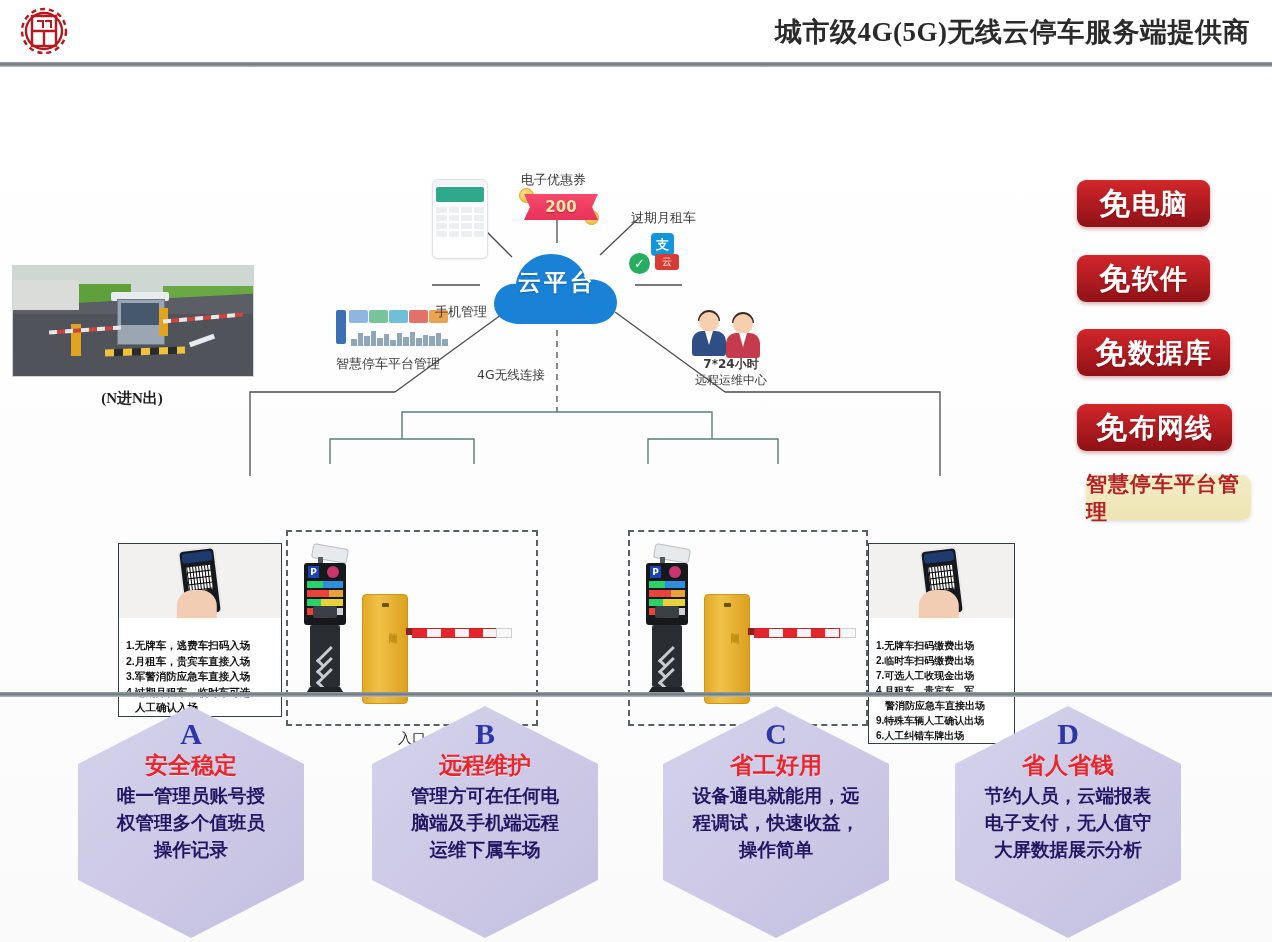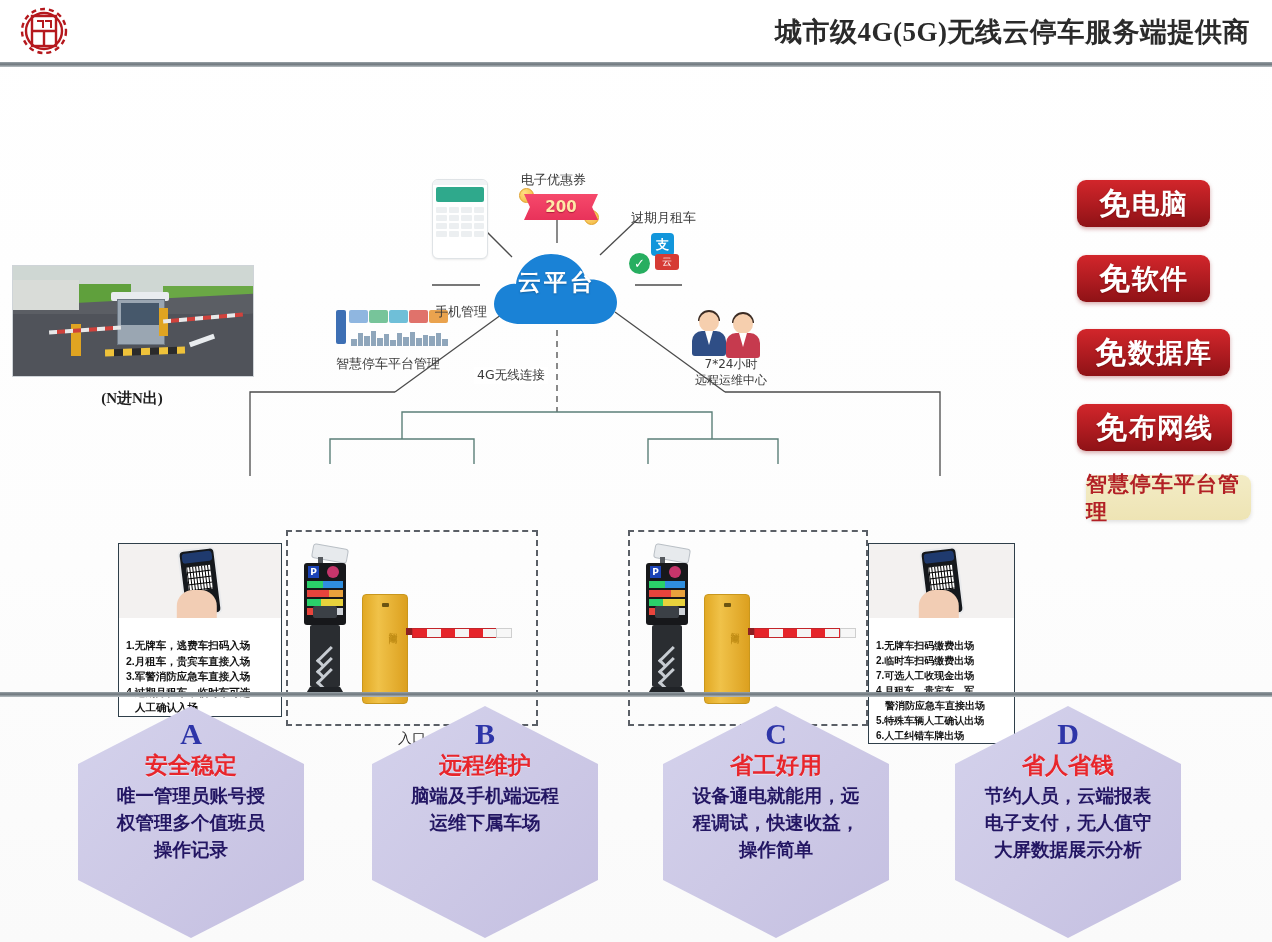--- a/index.html
+++ b/index.html
@@ -370,21 +370,21 @@
           <div class="body"></div>
           <div class="collar"></div>
         </div>
       <div class="person p2" style="left:34px;top:2px;">
           <div class="hair"></div>
           <div class="head"></div>
           <div class="body"></div>
           <div class="collar"></div>
         </div>
     </div>
-    <div class="node-label small" style="left:676px;top:290px;width:110px;">7*24小时</div>
+    <div class="node-label small" style="left:676px;top:290px;width:110px;font-weight:bold;">7*24小时</div>
     <div class="node-label small" style="left:676px;top:306px;width:110px;">远程运维中心</div>
 
     <svg class="cloud" viewBox="0 0 140 88">
       <path d="M34 82 C12 82 4 68 8 56 C11 46 21 41 29 42 C31 25 46 12 64 12
                C82 12 96 23 99 38 C115 35 130 46 130 60 C130 74 119 82 104 82 Z" fill="#1a82d6"></path>
     </svg>
     <div class="cloud-label">云平台</div>
 
     <div class="wire-label" style="left:474px;top:300px;">4G无线连接</div>
 
@@ -474,21 +474,21 @@
             <div class="qr"></div>
           </div>
         <div class="hand"></div>
       </div>
       <ul class="ib-list">
         <li>1.无牌车扫码缴费出场</li>
         <li>2.临时车扫码缴费出场</li>
         <li>7.可选人工收现金出场</li>
         <li>4.月租车，贵宾车，军</li>
         <li class="indent">警消防应急车直接出场</li>
-        <li>5.特殊车辆人工确认出场</li>
+        <li>9.特殊车辆人工确认出场</li>
         <li>6.人工纠错车牌出场</li>
       </ul>
     </div>
 
     <div class="badge" style="left:1077px;top:113px;width:133px;height:47px;">
       <span class="b-first">免</span>
       <span>电脑</span>
     </div>
     <div class="badge" style="left:1077px;top:188px;width:133px;height:47px;">
       <span class="b-first">免</span>
@@ -519,20 +519,21 @@
         <div>唯一管理员账号授</div>
         <div>权管理多个值班员</div>
         <div>操作记录</div>
       </div>
     </div>
 
     <div class="hex" style="left:372px;top:6px;">
       <div class="letter">B</div>
       <div class="hx-title">远程维护</div>
       <div class="hx-body">
+        <div>管理方可在任何电</div>
         <div>脑端及手机端远程</div>
         <div>运维下属车场</div>
       </div>
     </div>
 
     <div class="hex" style="left:663px;top:6px;">
       <div class="letter">C</div>
       <div class="hx-title">省工好用</div>
       <div class="hx-body">
         <div>设备通电就能用，远</div>

